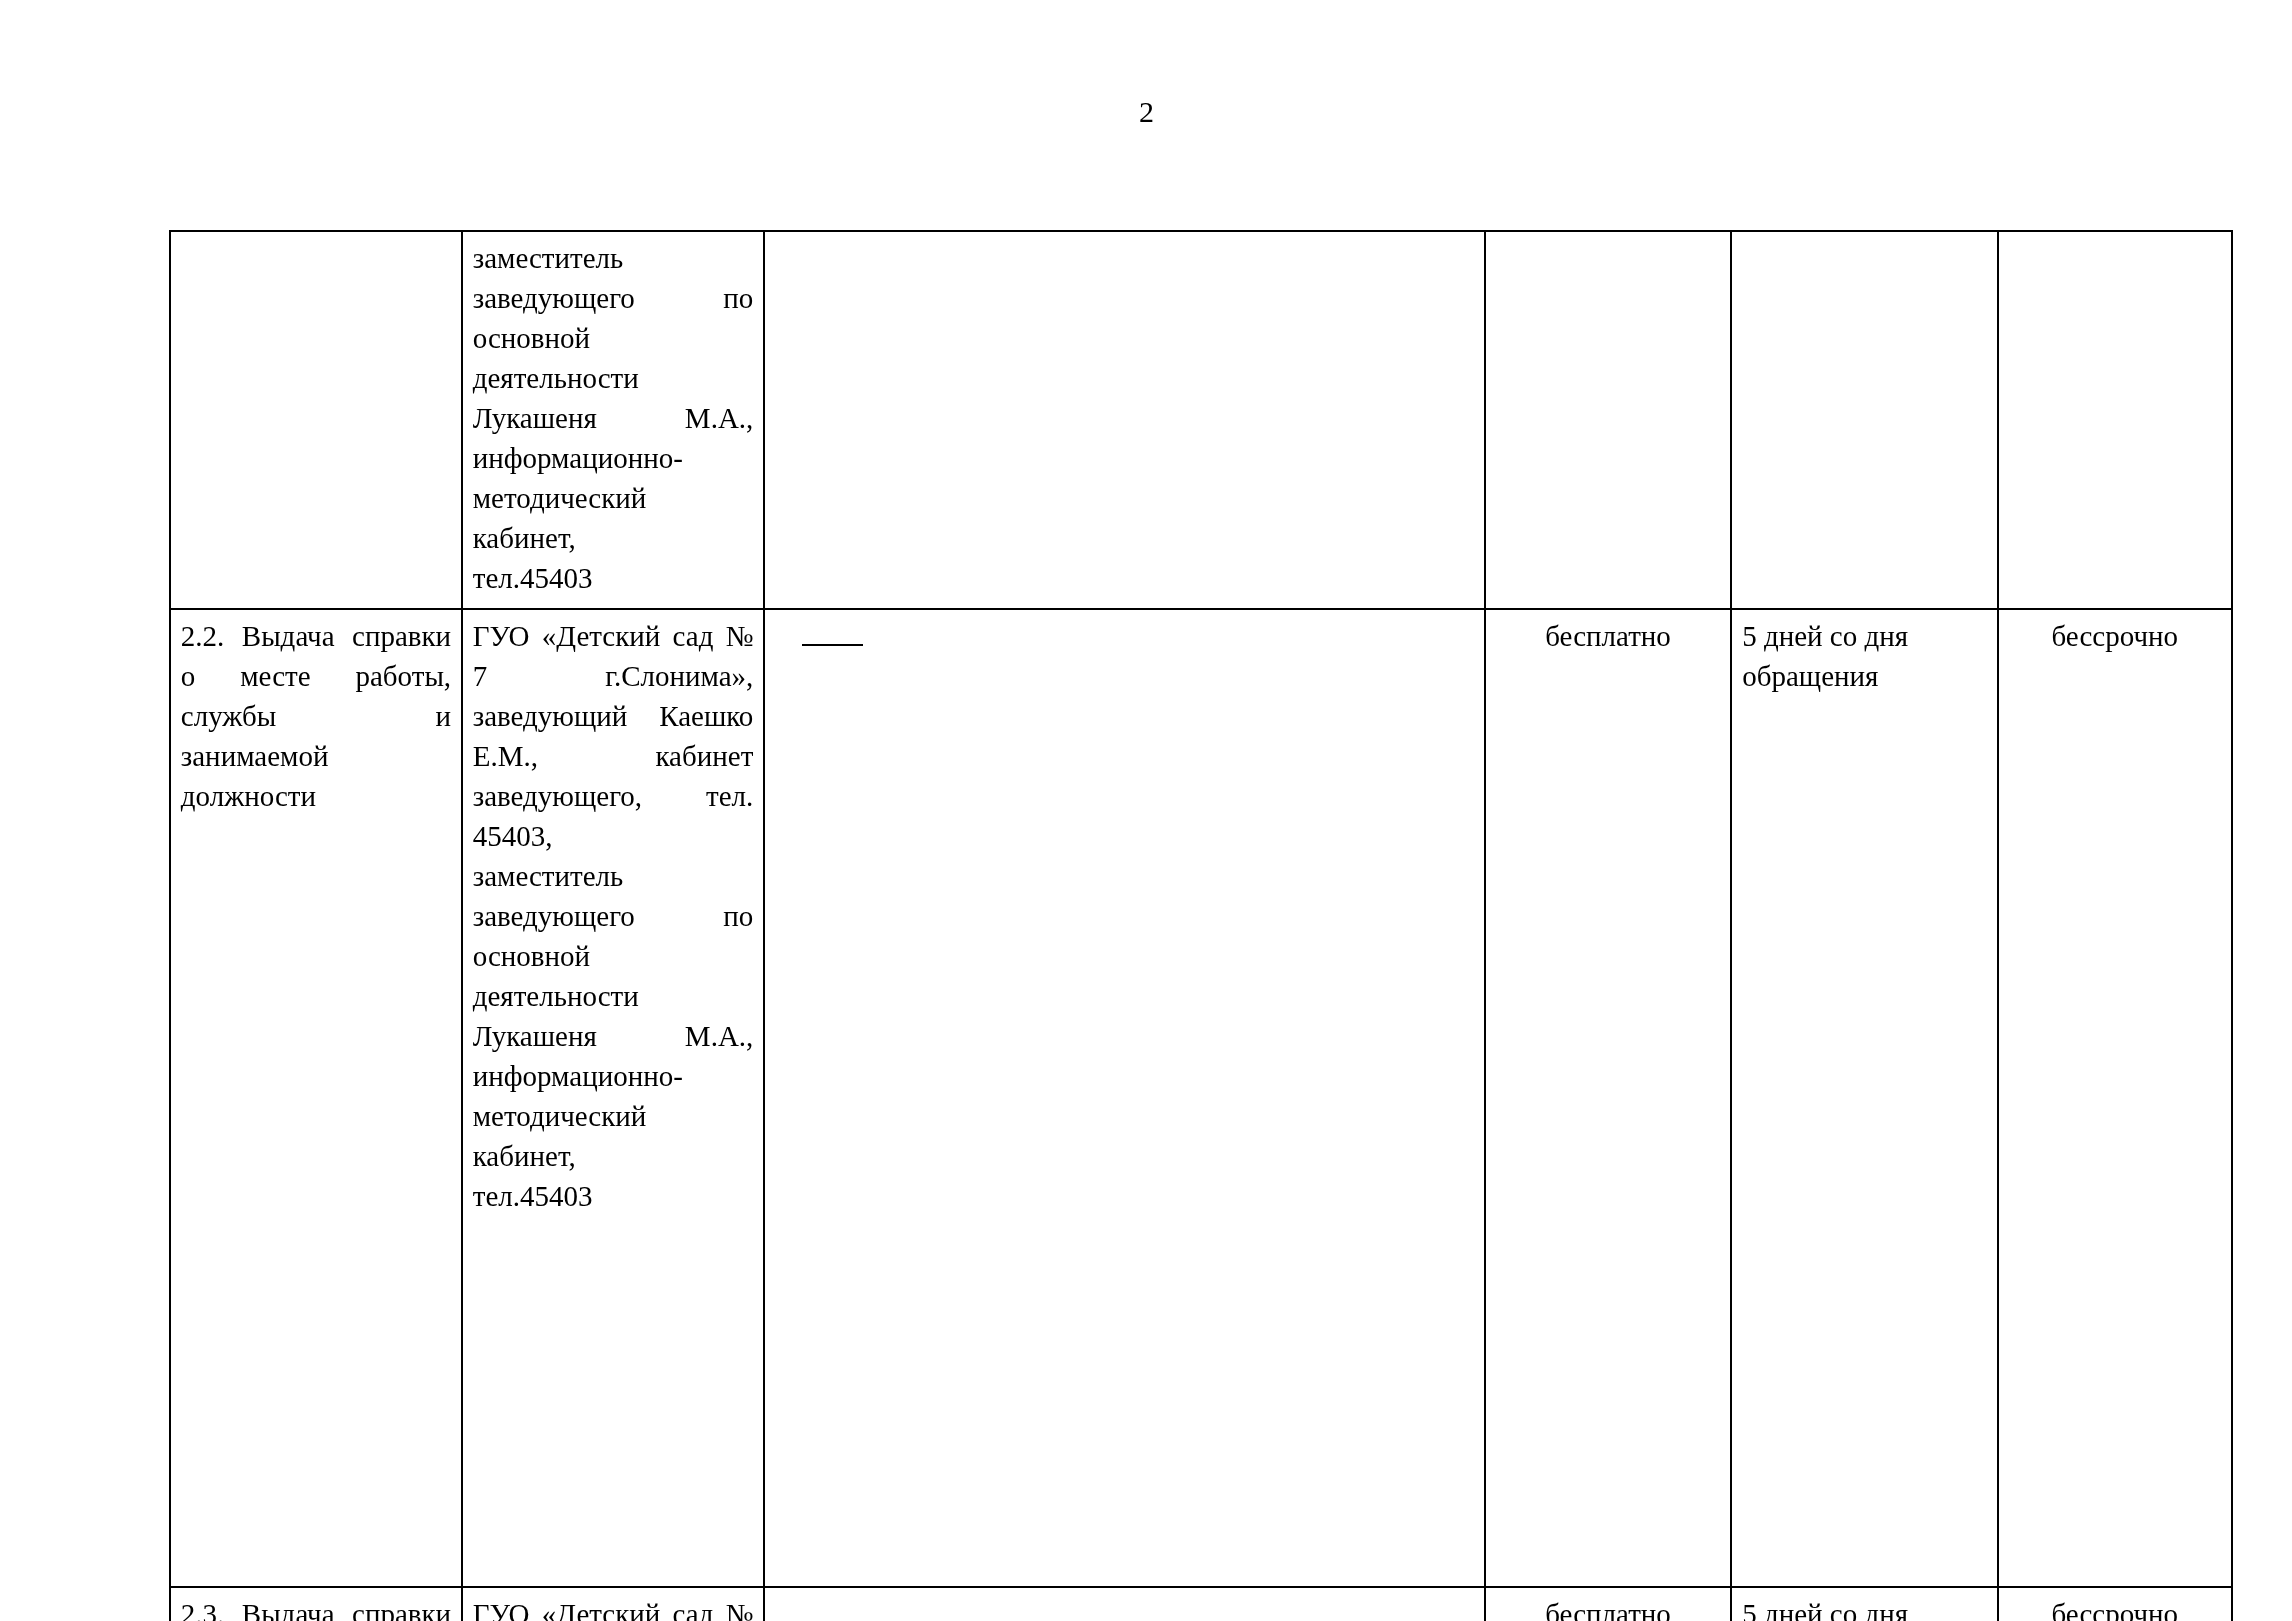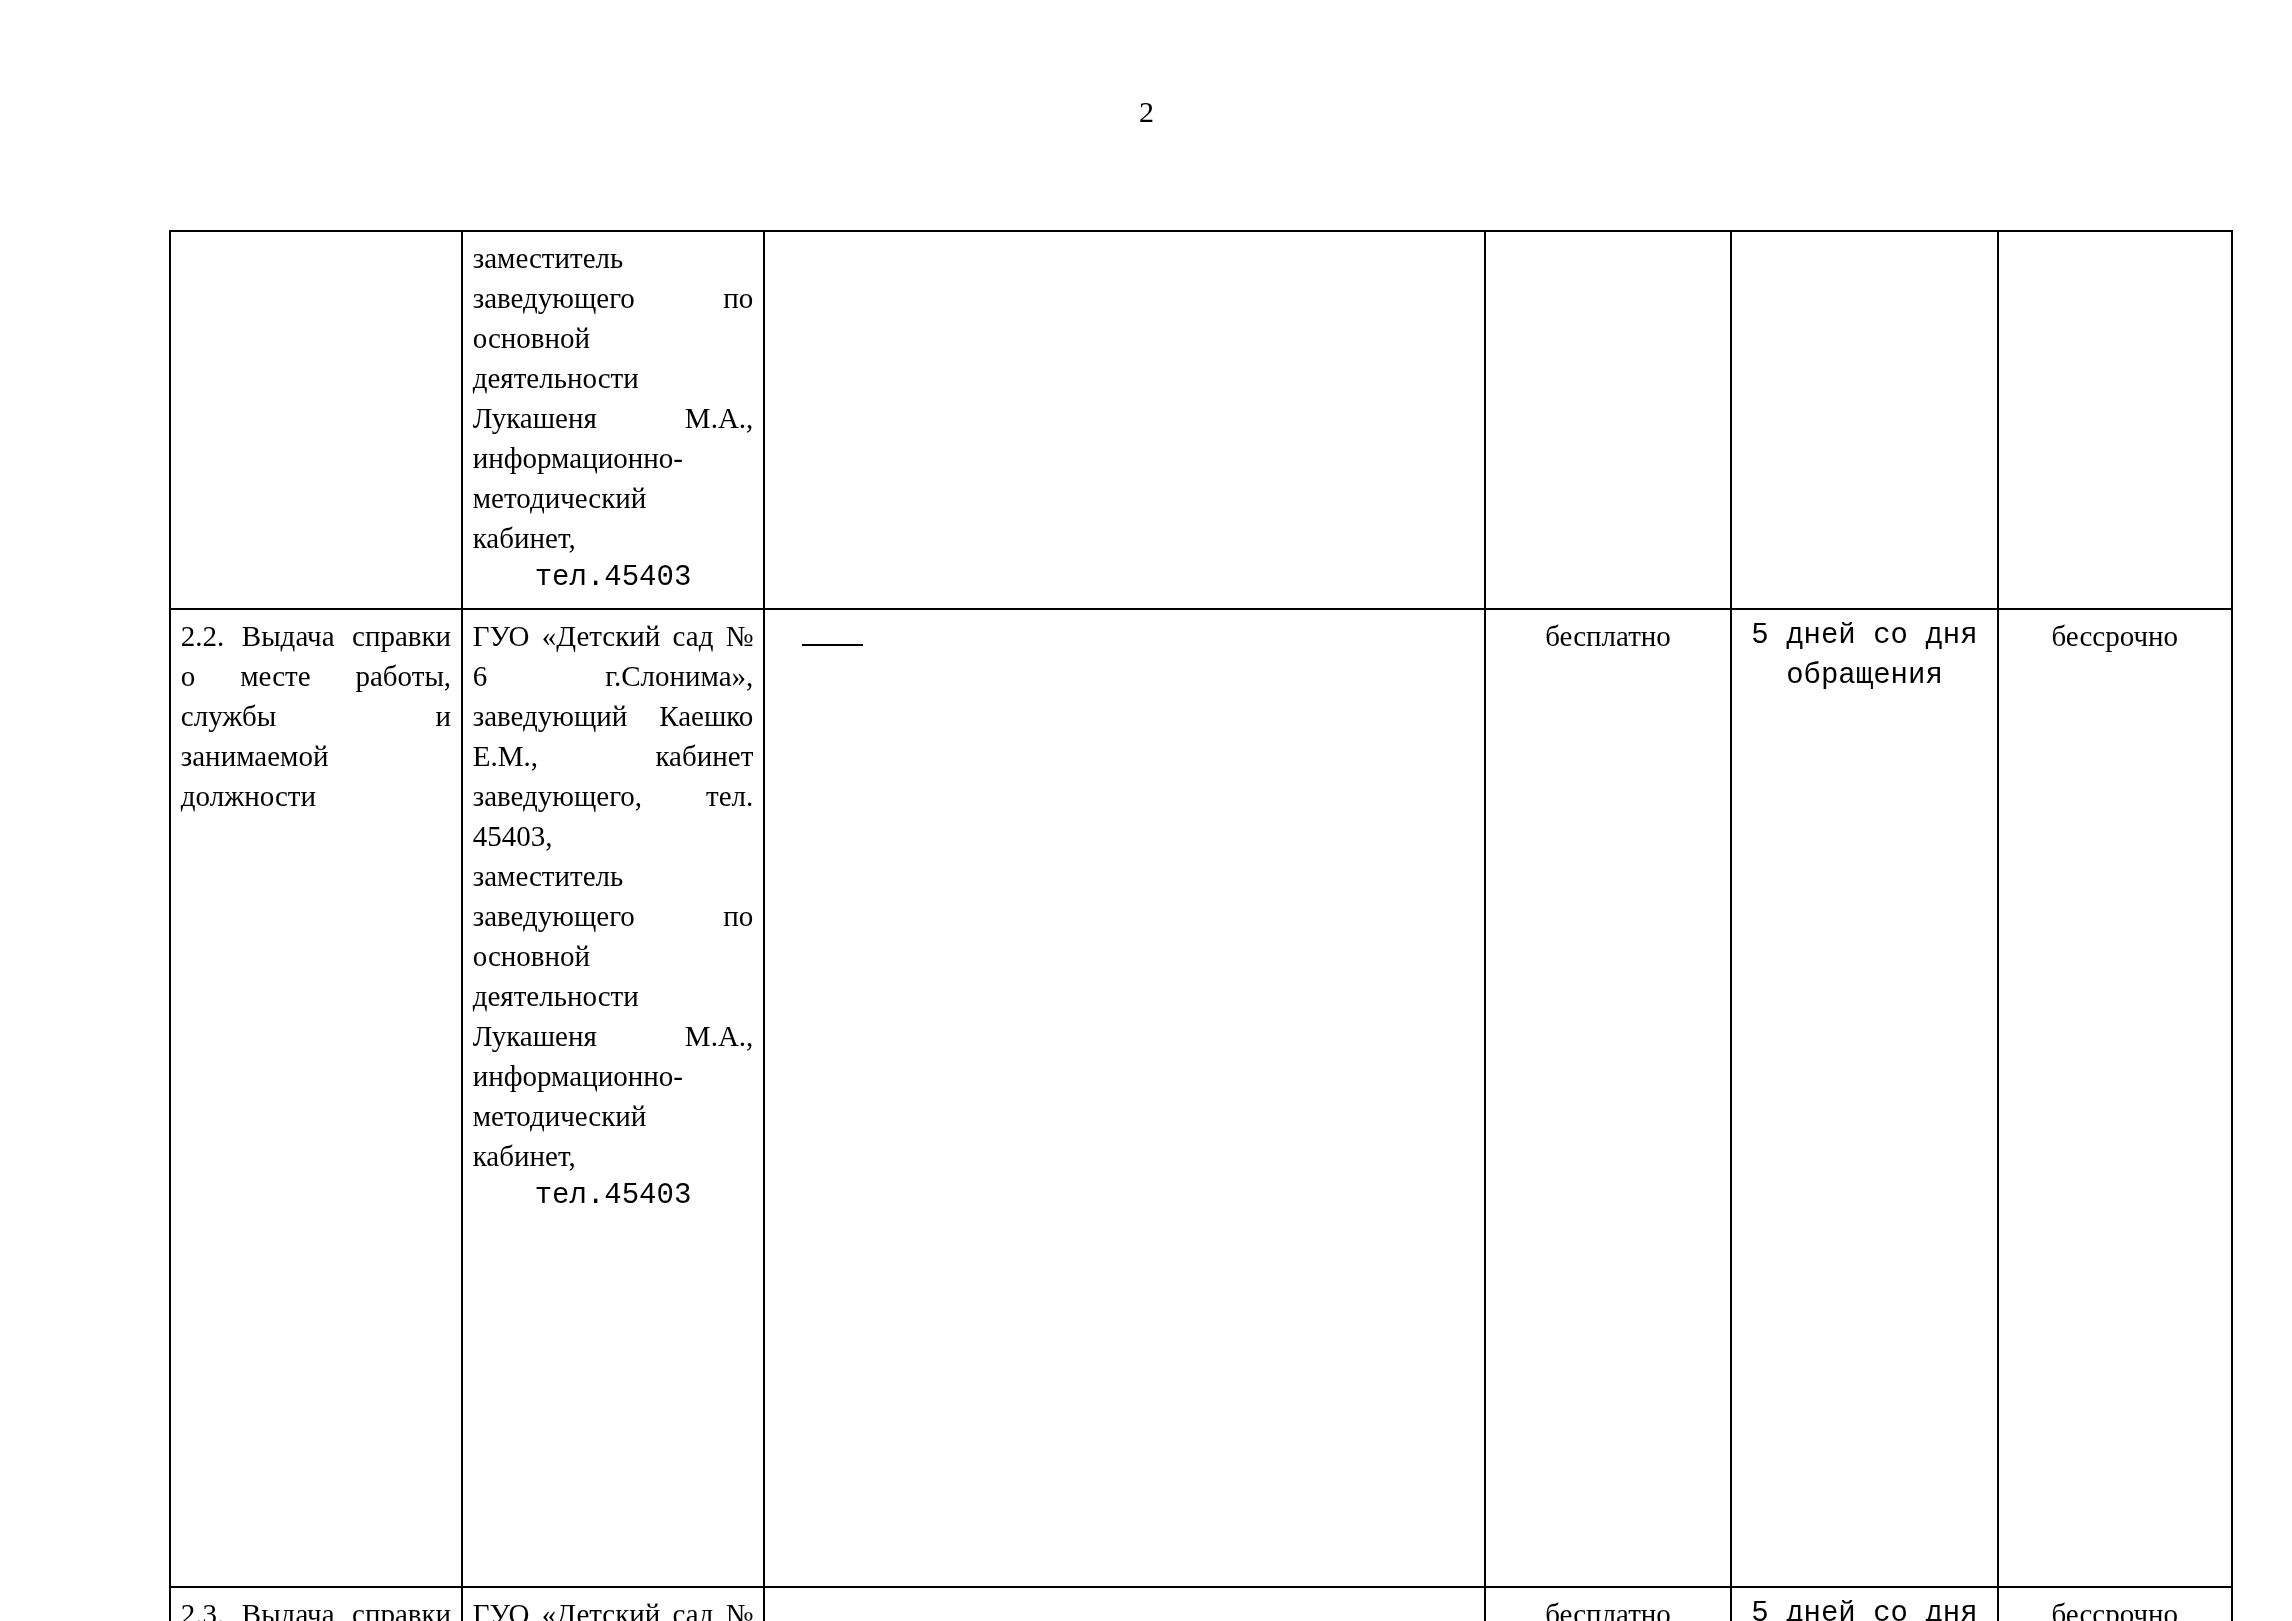--- a/index.html
+++ b/index.html
@@ -48,21 +48,21 @@
   }
   .col-1 { width: 284px; }
   .col-2 { width: 294px; }
   .col-3 { width: 701px; }
   .col-4 { width: 240px; border-radius: 27px; }
   .col-5 { width: 259px; }
   .col-6 { width: 228px; }
 
   .justify { text-align: justify; text-align-last: justify; }
   .justify-last-left { text-align: justify; }
-  .left { text-align: center; font-family: Liberation Mono, monospace; }
+  .left { text-align: left; }
   .center { text-align: center; }
   .dash {
     display: inline-block;
     margin-left: 27.4px;
     border-bottom: 2px solid #000;
     width: 61px;
     height: 21.6px;
   }
   p { margin: 0; }
 </style>
@@ -105,21 +105,21 @@
         <td class="col-6">
           <p class="center"></p>
         </td>
       </tr>
 
       <tr>
         <td class="col-1" style="height:961px;">
           <p class="justify-last-left">2.2. Выдача справки о месте работы, службы и занимаемой должности</p>
         </td>
         <td class="col-2">
-          <p class="justify-last-left">ГУО «Детский сад № 6 г.Слонима», заведующий Каешко Е.М., кабинет заведующего, тел. 45403,</p>
+          <p class="justify-last-left">ГУО «Детский сад № 7 г.Слонима», заведующий Каешко Е.М., кабинет заведующего, тел. 45403,</p>
           <p class="justify"> заместитель заведующего по основной деятельности Лукашеня М.А.,</p>
           <p class="justify-last-left">информационно-методический кабинет,</p>
           <p class="left">тел.45403</p>
         </td>
         <td class="col-3">
           <span class="dash"></span>
           <p class="left"></p>
         </td>
         <td class="col-4">
           <p class="center">бесплатно</p>

